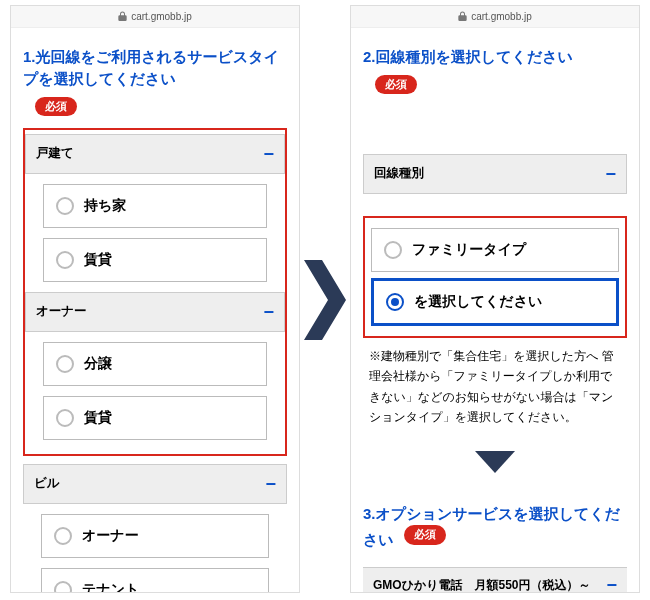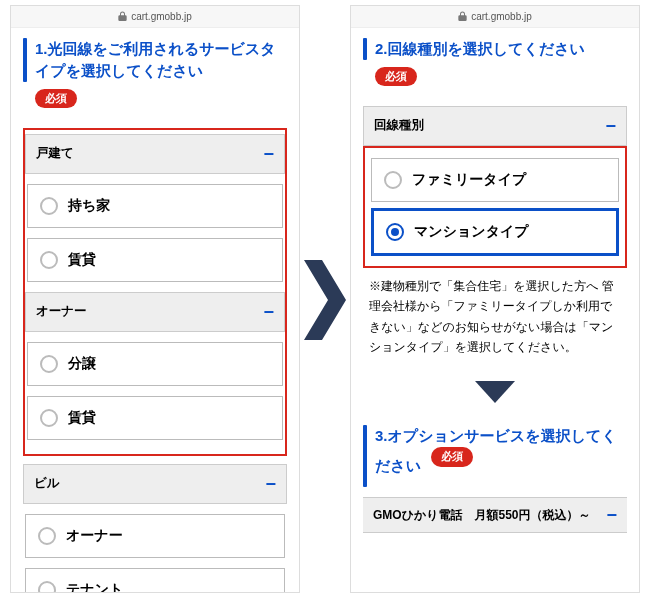--- a/index.html
+++ b/index.html
@@ -3,40 +3,40 @@
 <meta charset="utf-8">
 <style>
   * { box-sizing: border-box; margin: 0; padding: 0; }
   body { font-family: -apple-system, "Hiragino Sans", sans-serif; background: #fff; width: 650px; height: 600px; overflow: hidden; }
   .stage { position: relative; width: 650px; height: 596px; }
   .panel { position: absolute; width: 290px; border: 1px solid #ddd; background: #fff; overflow: hidden; }
   .panel-left { left: 10px; top: 5px; height: 588px; }
   .panel-right { left: 350px; top: 5px; height: 588px; }
   .addr-bar { height: 22px; background: #f7f7f7; display: flex; align-items: center; justify-content: center; font-size: 10px; color: #555; gap: 4px; border-bottom: 1px solid #eee; }
   .content { padding: 10px 12px 0 12px; }
-  .step-row { display: flex; align-items: stretch; gap: 8px; margin-bottom: 6px; }
+  .step-row { display: flex; align-items: stretch; gap: 8px; margin-bottom: 6px; flex-direction: column; }
   .step-bar { width: 4px; background: #0b50c8; flex-shrink: 0; border-radius: 1px; }
   .step-title { color: #0b50c8; font-weight: 700; font-size: 15px; line-height: 1.45; }
-  .badge { display: inline-block; background: #d8261c; color: #fff; font-size: 11px; font-weight: 700; padding: 2px 10px; border-radius: 999px; margin-left: 12px; margin-bottom: 20px; text-align: right; }
+  .badge { display: inline-block; background: #d8261c; color: #fff; font-size: 11px; font-weight: 700; padding: 2px 10px; border-radius: 999px; margin-left: 12px; margin-bottom: 12px; text-align: right; }
   .badge-inline { margin-left: 6px; vertical-align: middle; }
 
   .red-box { border: 2px solid #d8261c; padding: 4px 0; margin-bottom: 8px; }
 
   .group-header { background: #eee; border: 1px solid #ccc; padding: 10px 10px; display: flex; justify-content: space-between; align-items: center; font-size: 12.5px; font-weight: 600; margin-top: 6px; }
   .group-header:first-child { margin-top: 0; }
   .minus { color: #0b50c8; font-weight: 700; font-size: 18px; line-height: 1; }
 
-  .option { border: 1px solid #bbb; background: #fff; padding: 12px 12px; margin: 10px 2px; display: flex; align-items: center; gap: 10px; font-size: 14px; font-weight: 600; cursor: pointer; }
+  .option { border: 1px solid #bbb; background: #fff; padding: 12px 12px; margin: 10px 18px; display: flex; align-items: center; gap: 10px; font-size: 14px; font-weight: 600; cursor: pointer; }
   .radio { width: 18px; height: 18px; border: 2px solid #bbb; border-radius: 50%; flex-shrink: 0; display: inline-flex; align-items: center; justify-content: center; }
   .option-selected { border: 3px solid #0b50c8; }
   .option-selected .radio { border-color: #0b50c8; }
   .option-selected .radio::after { content: ''; width: 8px; height: 8px; background: #0b50c8; border-radius: 50%; }
 
   .note { font-size: 12px; line-height: 1.7; padding: 0 6px 12px 6px; }
-  .section-header { background: #eee; border: 1px solid #ccc; padding: 10px 10px; display: flex; justify-content: space-between; align-items: center; font-size: 12.5px; font-weight: 600; }
+  .section-header { background: #eee; border: 1px solid #ccc; padding: 10px 10px; display: flex; justify-content: space-between; align-items: center; font-size: 12.5px; font-weight: 600; margin-top: 48px; }
   .chev { text-align: center; padding: 12px 0 18px 0; }
   .chev svg { display: inline-block; }
 
   
   .big-arrow { position: absolute; left: 304px; top: 260px; }
 
   .group-header-flat { background: #eee; border-top: 1px solid #ccc; border-bottom: 1px solid #ccc; padding: 8px 10px; display: flex; justify-content: space-between; align-items: center; font-size: 12px; font-weight: 600; }
 </style>
 </head>
 <body>
@@ -122,28 +122,28 @@
         <div class="step-bar"></div>
         <div class="step-title">2.回線種別を選択してください</div>
       </div>
       <span class="badge">必須</span>
 
       <div class="section-header">
         <span>回線種別</span>
         <span class="minus">−</span>
       </div>
 
-      <div class="red-box" style="margin-top:0">
+      <div class="red-box" style="margin-top:22px">
         <div class="option" style="margin:6px">
           <span class="radio"></span>
           <span>ファミリータイプ</span>
         </div>
         <div class="option option-selected" style="margin:6px">
           <span class="radio"></span>
-          <span>マンションタイプ</span>
+          <span>を選択してください</span>
         </div>
       </div>
 
       <div class="note">※建物種別で「集合住宅」を選択した方へ
 管理会社様から「ファミリータイプしか利用できない」などのお知らせがない場合は「マンションタイプ」を選択してください。</div>
 
       <div class="chev">
         <svg width="40" height="22" viewBox="0 0 40 22">
             <polygon points="0,0 40,0 20,22" fill="#2b3a57"></polygon>
           </svg>

